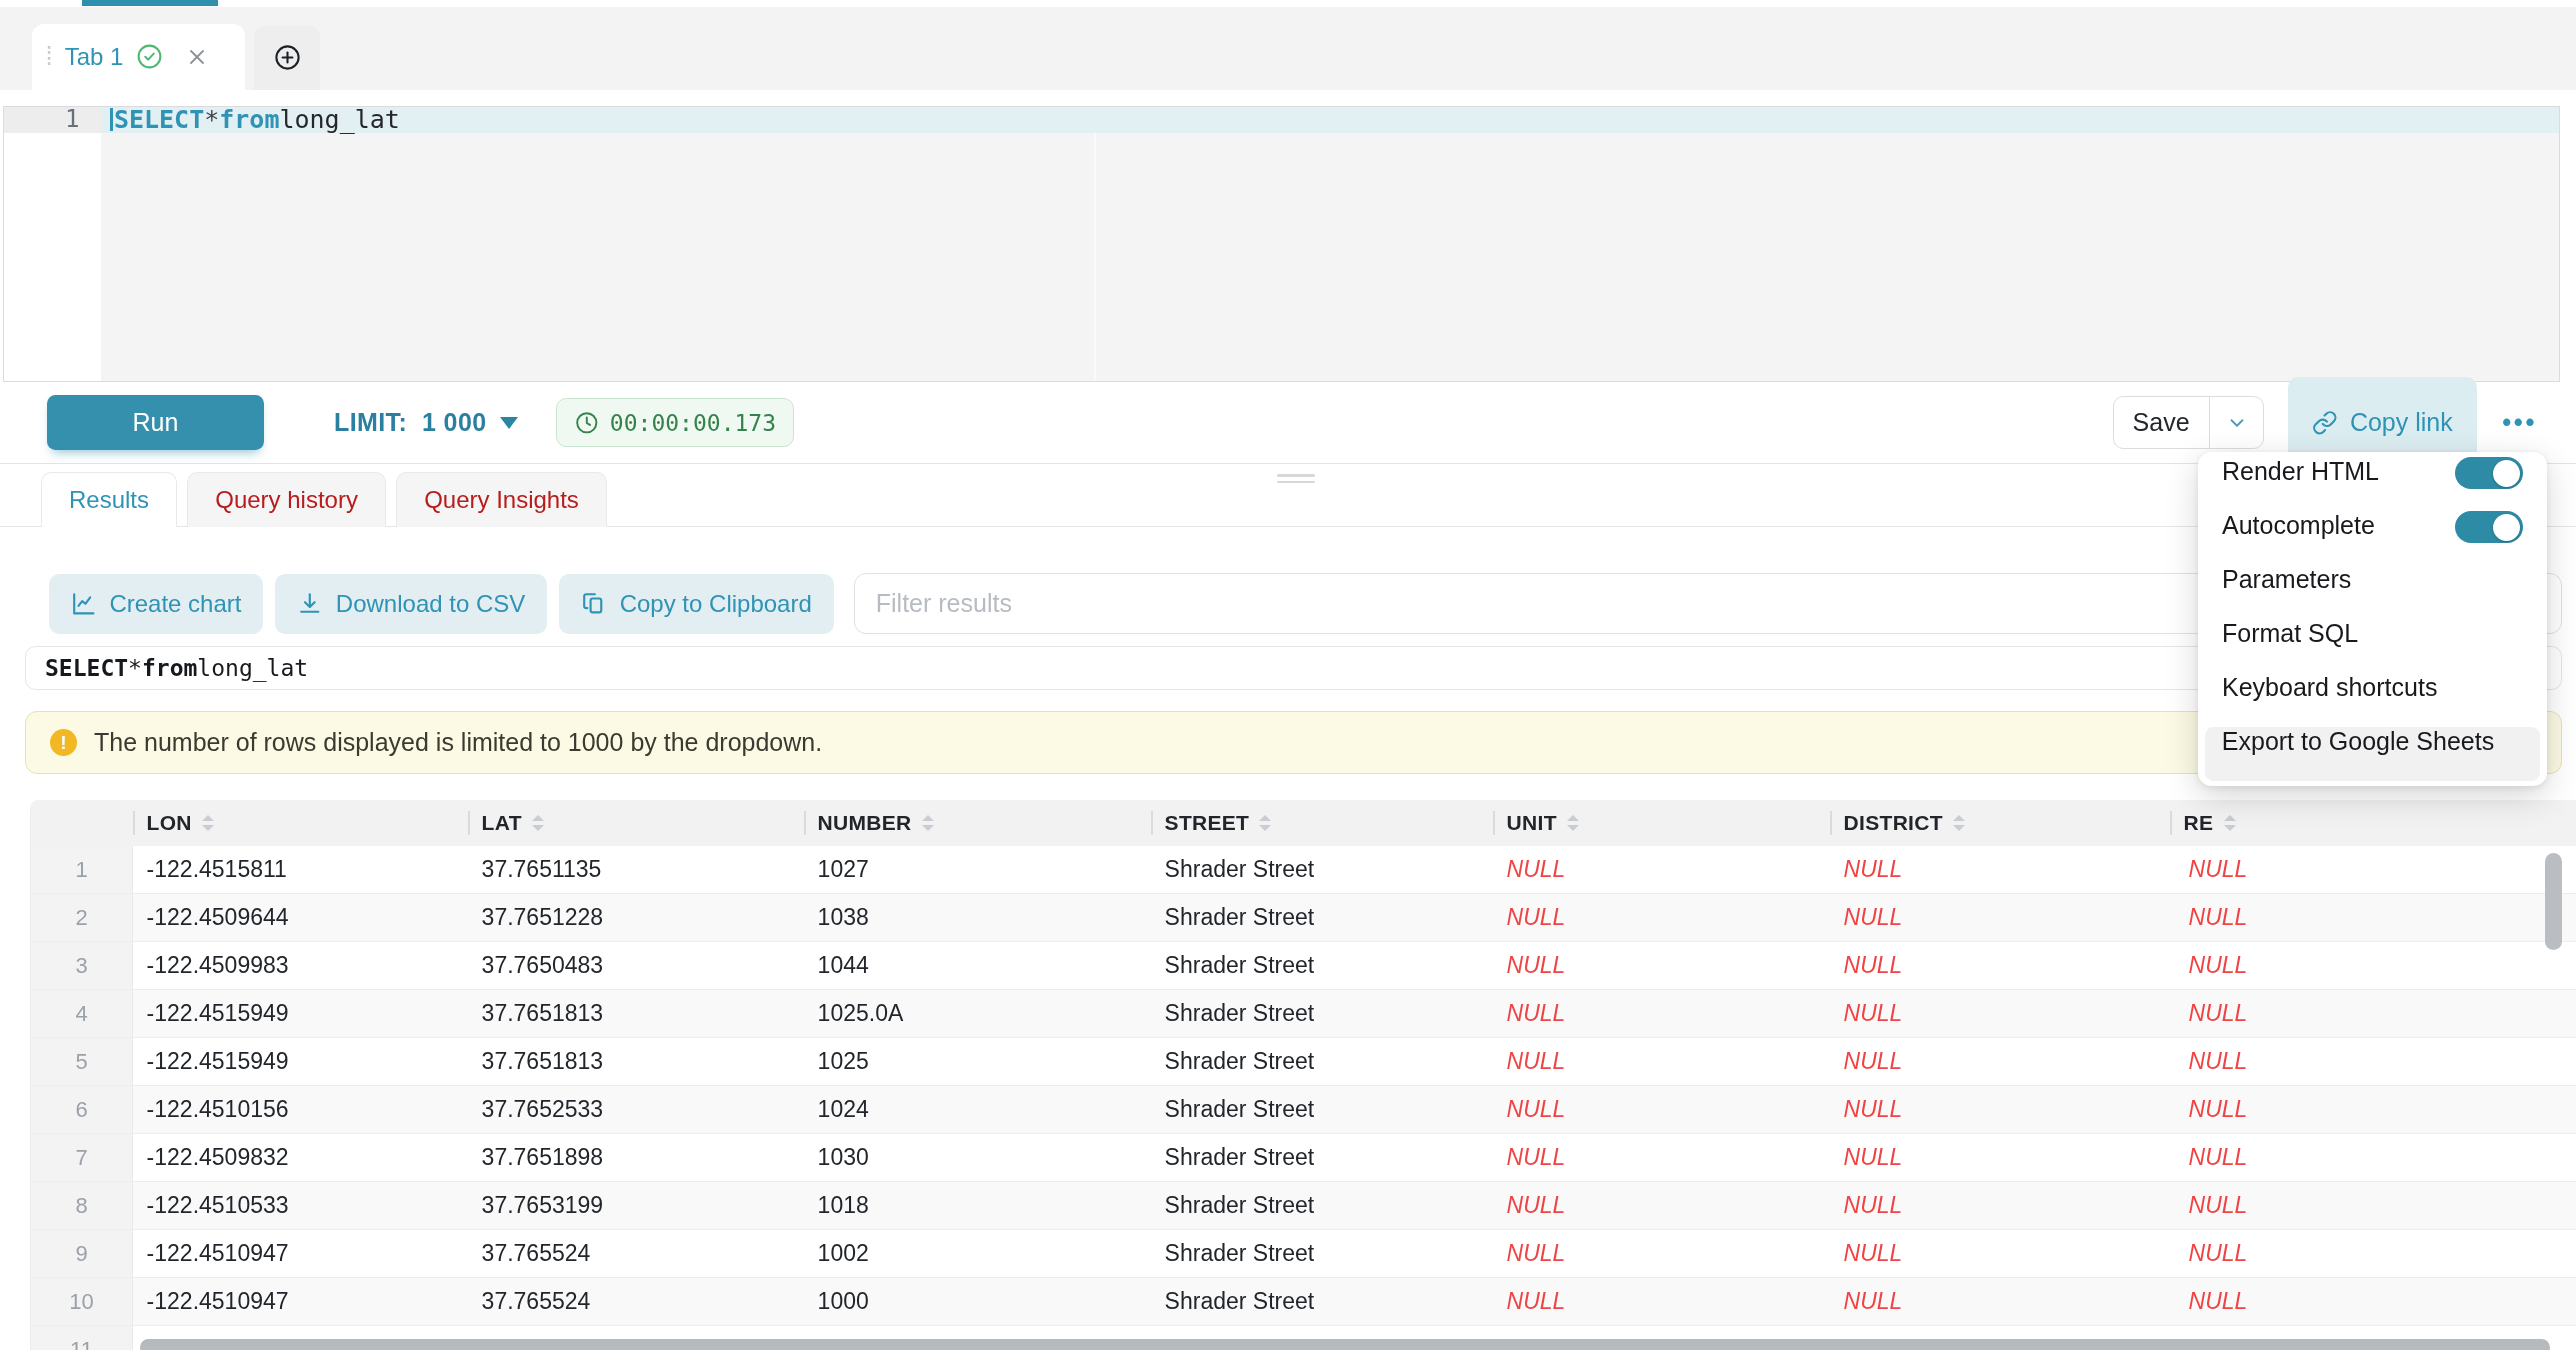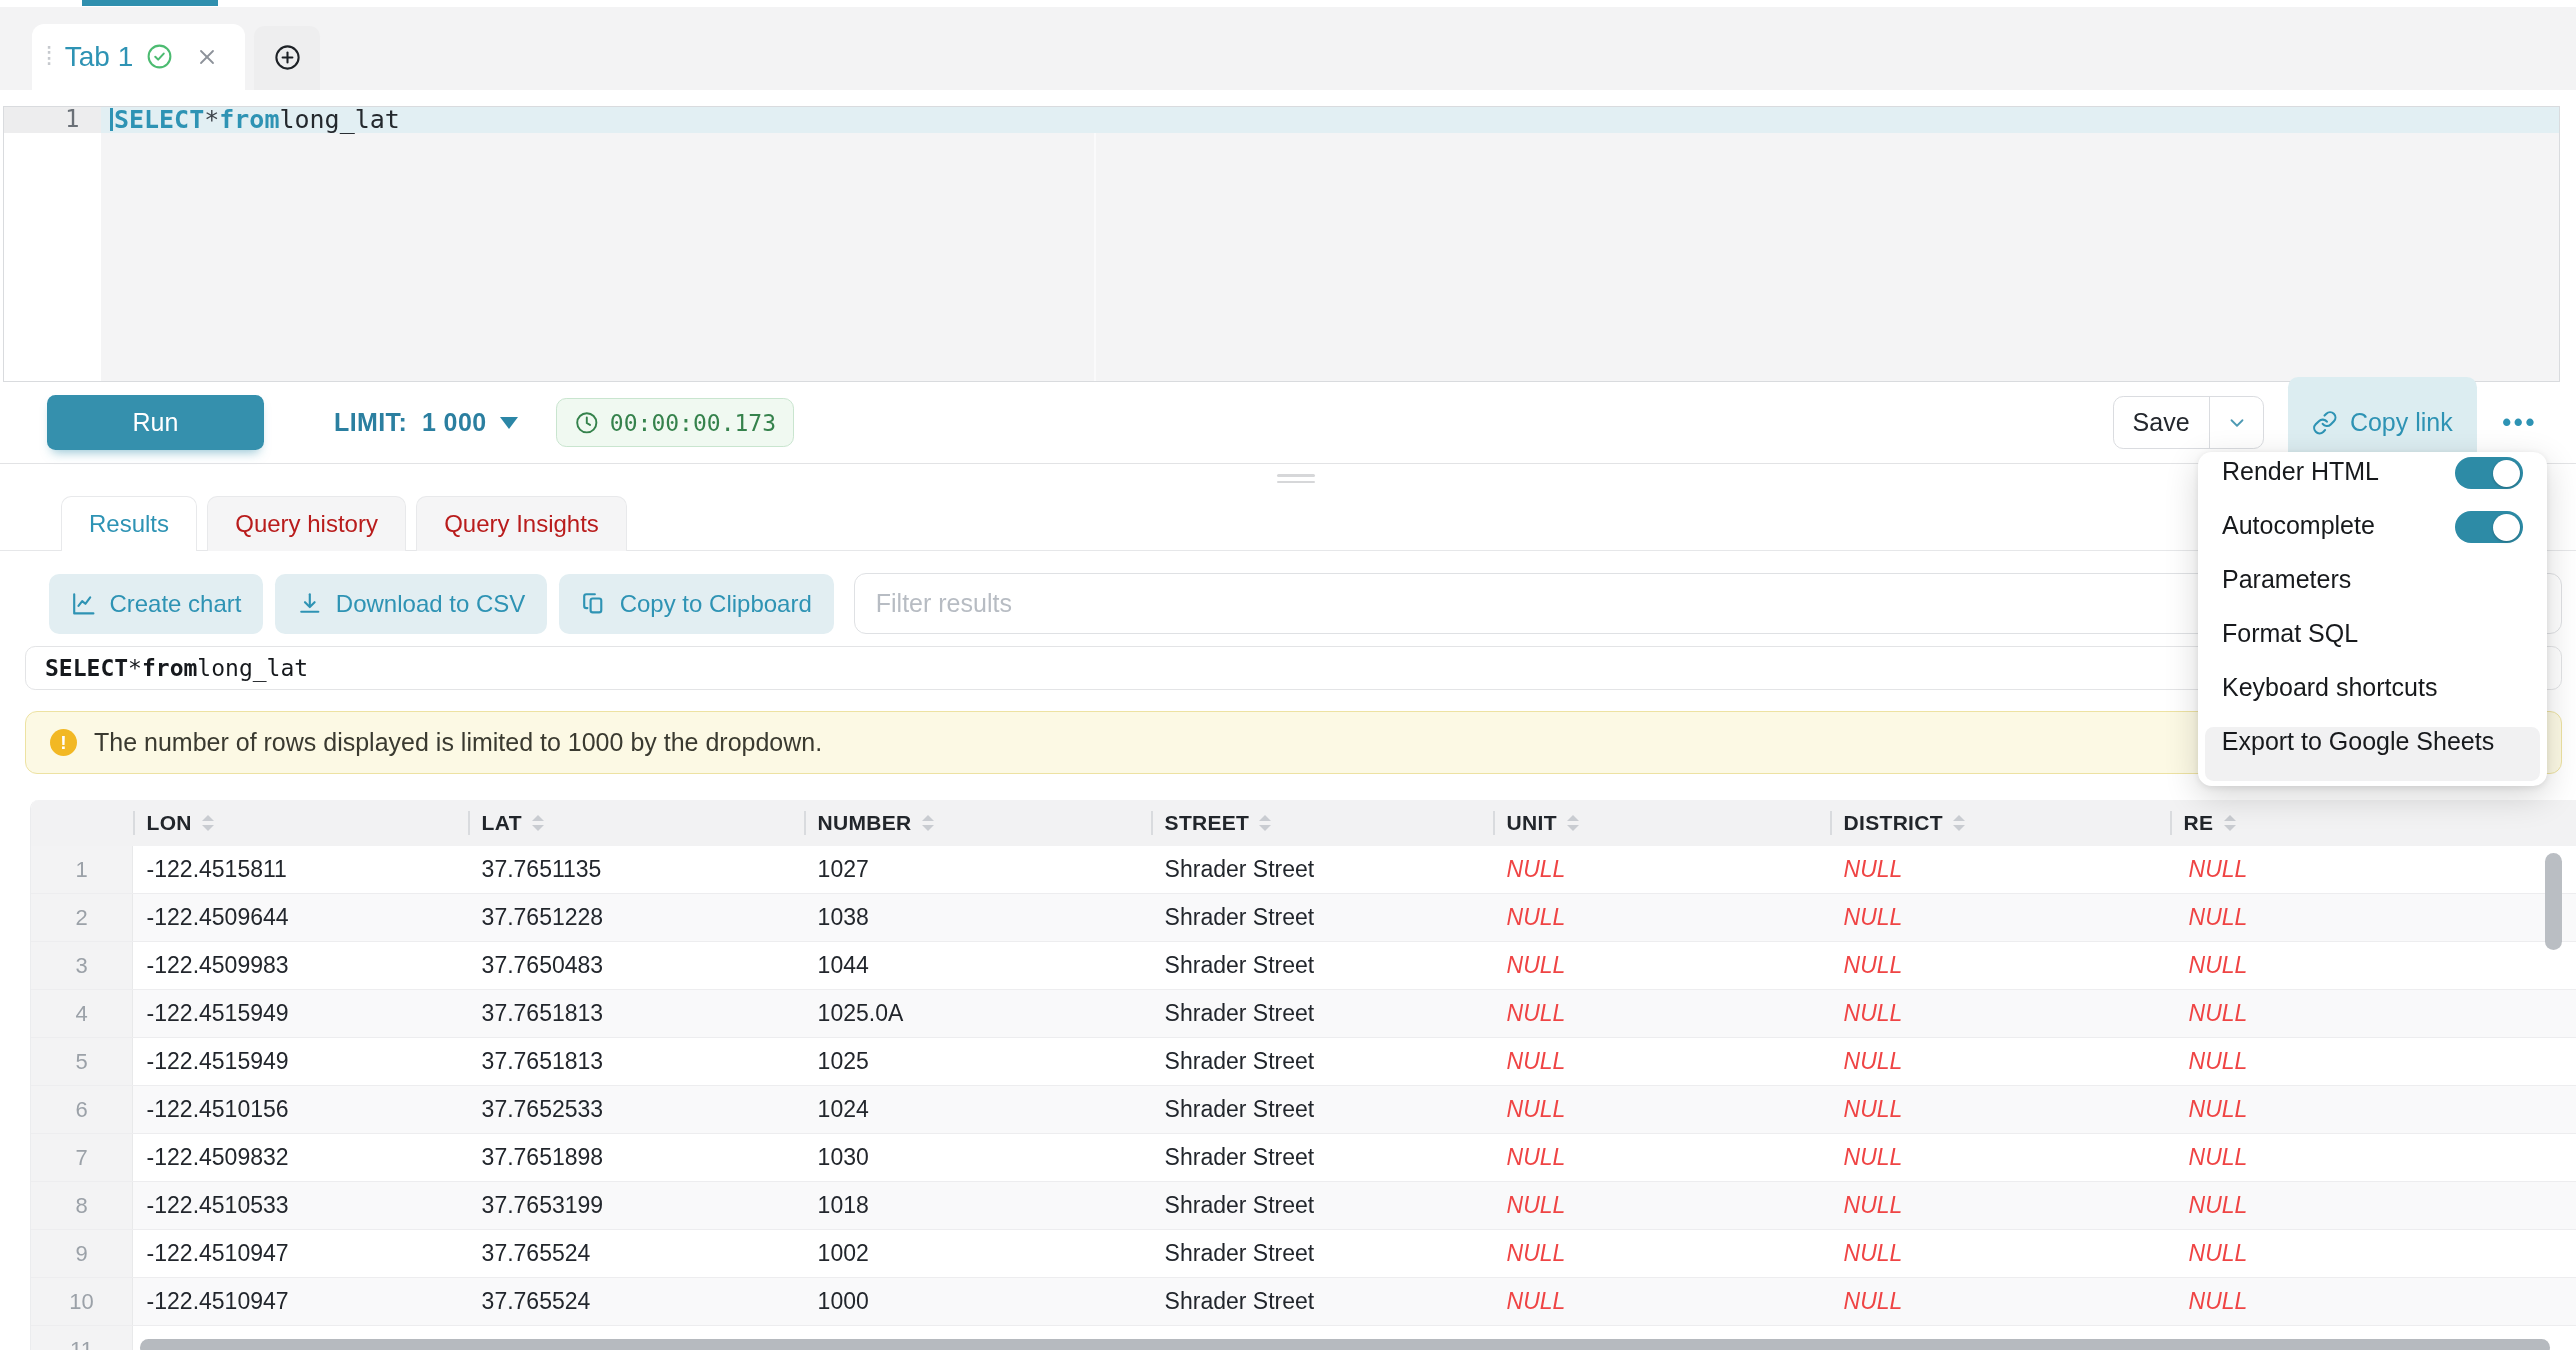--- a/index.html
+++ b/index.html
@@ -9,21 +9,21 @@
 
   
   .topbar{position:absolute;left:0;top:0;width:100%;height:6.8px;background:#fff;}
   .topbar .indicator{position:absolute;left:82px;top:0;width:136px;height:6px;background:#2f8fae;}
 
   
   .tabstrip{position:absolute;left:0;top:6.8px;width:100%;height:83px;background:#f3f3f4;}
   .qtab{position:absolute;left:32px;top:17px;width:213px;height:66px;background:#fff;
         border-radius:12px 12px 0 0;display:flex;align-items:center;padding:0 13.6px;box-sizing:border-box;}
   .qtab .dots{color:#c6c9ce;font-size:25.6px;line-height:25.6px;letter-spacing:0;}
-  .qtab .label{margin-left:12px;font-size:28px;font-weight:500;color:#2e93b4;}
+  .qtab .label{margin-left:12px;font-size:24px;font-weight:500;color:#2e93b4;}
   .qtab .check{margin-left:12px;display:flex;}
   .qtab .close{margin-left:20.5px;display:flex;cursor:pointer;}
   .plustab{position:absolute;left:254px;top:19px;width:66px;height:64px;background:#eeeeef;
         border-radius:10.2px 10.2px 0 0;display:flex;align-items:center;justify-content:center;}
 
   
   .editor{position:absolute;left:3.4px;top:106px;width:2557px;height:276px;background:#f4f4f5;
           border:1.7px solid #d9dbde;box-sizing:border-box;}
   .editor .gutter{position:absolute;left:0;top:0;bottom:0;width:97px;background:#fff;}
   .editor .gutter-active{position:absolute;left:0;top:0;width:97px;height:25.6px;background:#ededee;}
@@ -59,22 +59,22 @@
   .save-caret{width:53px;display:flex;align-items:center;justify-content:center;cursor:pointer;}
   .copylink{margin-left:24px;height:55px;padding:18px 24px;border-radius:10.2px;background:#dcedf1;
           display:flex;align-items:center;gap:12px;color:#2e93b4;font-size:25px;font-weight:500;cursor:pointer;}
   .more{margin-left:25.6px;color:#2e93b4;font-size:25.6px;font-weight:bold;letter-spacing:2.6px;cursor:pointer;}
 
   
   .draghandle{position:absolute;left:1277px;top:474px;cursor:row-resize;}
   .draghandle div{width:38px;height:2.6px;background:#d6d7d9;border-radius:1.7px;margin-bottom:4.3px;}
 
   
-  .rtabs{position:absolute;left:0;top:496px;width:100%;height:55px;border-bottom:1.7px solid #e6e7e9;
-          box-sizing:border-box;display:flex;align-items:stretch;padding-left:61px;gap:10.2px;}
+  .rtabs{position:absolute;left:0;top:472px;width:100%;height:55px;border-bottom:1.7px solid #e6e7e9;
+          box-sizing:border-box;display:flex;align-items:stretch;padding-left:41px;gap:10.2px;}
   .rtab{height:55px;padding:0 27px;border:1.7px solid #e8e9eb;border-bottom:none;border-radius:10.2px 10.2px 0 0;
           background:#f5f5f6;display:flex;align-items:center;font-size:24px;font-weight:500;color:#b91c1c;
           box-sizing:border-box;position:relative;cursor:pointer;}
   .rtab.active{background:#fff;color:#2e93b4;}
   .rtab.active::after{content:"";position:absolute;left:0;right:0;bottom:-1.7px;height:1.7px;background:#fff;}
 
   
   .toolbar{position:absolute;left:0;top:573px;width:100%;height:61px;display:flex;align-items:center;
           padding-left:49px;box-sizing:border-box;}
   .act-btn{height:60px;padding:0 22px;margin-right:12px;border-radius:10.2px;background:#e2eef2;color:#2e93b4;

